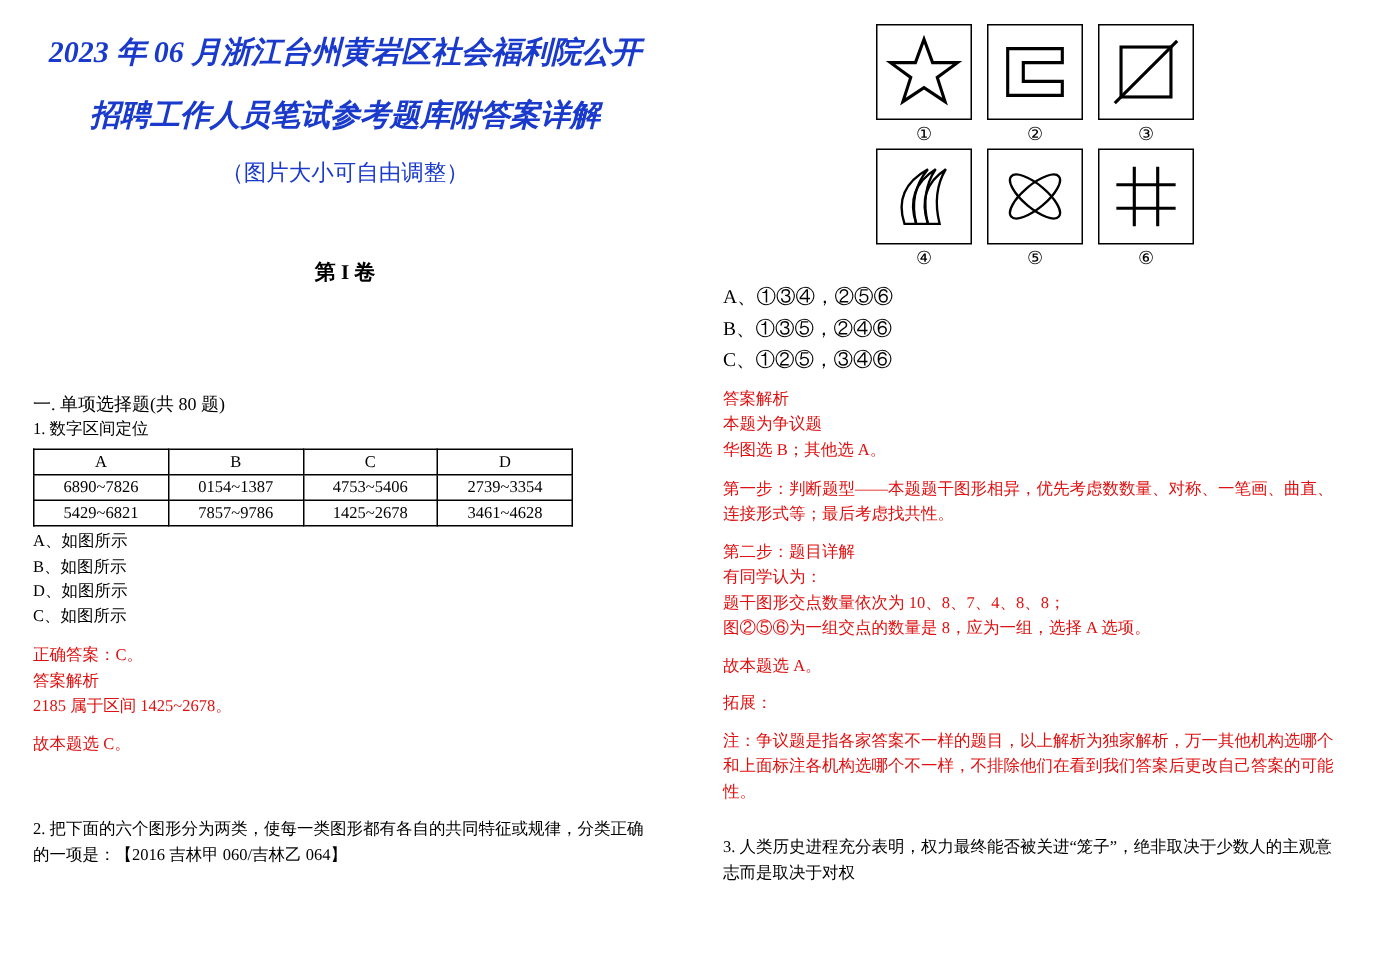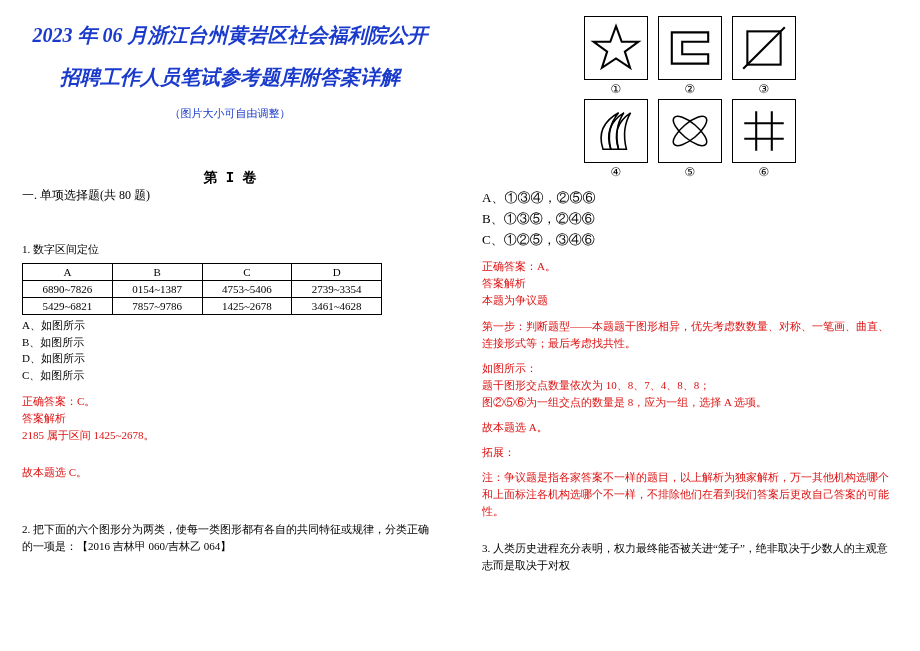--- a/index.html
+++ b/index.html
@@ -32,36 +32,35 @@
       font-weight: bold;
       font-style: italic;
       font-size: 20px;
       text-align: center;
       line-height: 1.9;
       margin-top: 4px;
     }
     .subtitle {
       text-align: center;
       color: #1a3acc;
-      font-size: 11px;
+      font-size: 15px;
       margin-top: 10px;
     }
     .volume {
       text-align: center;
       font-weight: bold;
       font-size: 14px;
       margin-top: 48px;
-      font-family: Liberation Mono, monospace;
     }
     .section-heading {
       font-size: 12px;
+      margin-top: 70px;
     }
     .q-text {
       font-size: 11px;
-      margin-top: 38px;
     }
     table.data {
       border-collapse: collapse;
       margin-top: 6px;
       width: 360px;
     }
     table.data th, table.data td {
       border: 1px solid #000;
       padding: 2px 10px;
       text-align: center;
@@ -147,21 +146,21 @@
       <div>A、如图所示</div>
       <div>B、如图所示</div>
       <div>D、如图所示</div>
       <div>C、如图所示</div>
     </div>
 
     <div class="answer-block red">
       <div>正确答案：C。</div>
       <div>答案解析</div>
       <div>2185 属于区间 1425~2678。</div>
-      <div style="margin-top:20px">故本题选 C。</div>
+      <div style="margin-top:8px">故本题选 C。</div>
     </div>
 
     <div class="q2">2. 把下面的六个图形分为两类，使每一类图形都有各自的共同特征或规律，分类正确的一项是：【2016 吉林甲 060/吉林乙 064】</div>
   </div>
 
   <div class="column col-right">
 
     <div class="figures-wrap">
       <div class="figure-row">
         <div class="figure-cell">
@@ -224,29 +223,30 @@
       </div>
     </div>
 
     <div class="opts-right">
       <div>A、①③④，②⑤⑥</div>
       <div>B、①③⑤，②④⑥</div>
       <div>C、①②⑤，③④⑥</div>
     </div>
 
     <div class="para red">
-      <div>正确答案：A。</div>
       <div>答案解析</div>
       <div>本题为争议题</div>
+      <div>华图选 B；其他选 A。</div>
     </div>
 
     <div class="para red">第一步：判断题型——本题题干图形相异，优先考虑数数量、对称、一笔画、曲直、连接形式等；最后考虑找共性。</div>
 
     <div class="para red">
-      <div>如图所示：</div>
+      <div>第二步：题目详解</div>
+      <div>有同学认为：</div>
       <div>题干图形交点数量依次为 10、8、7、4、8、8；</div>
       <div>图②⑤⑥为一组交点的数量是 8，应为一组，选择 A 选项。</div>
     </div>
 
     <div class="para red">故本题选 A。</div>
 
     <div class="para red">
       <div>拓展：</div>
     </div>
 

